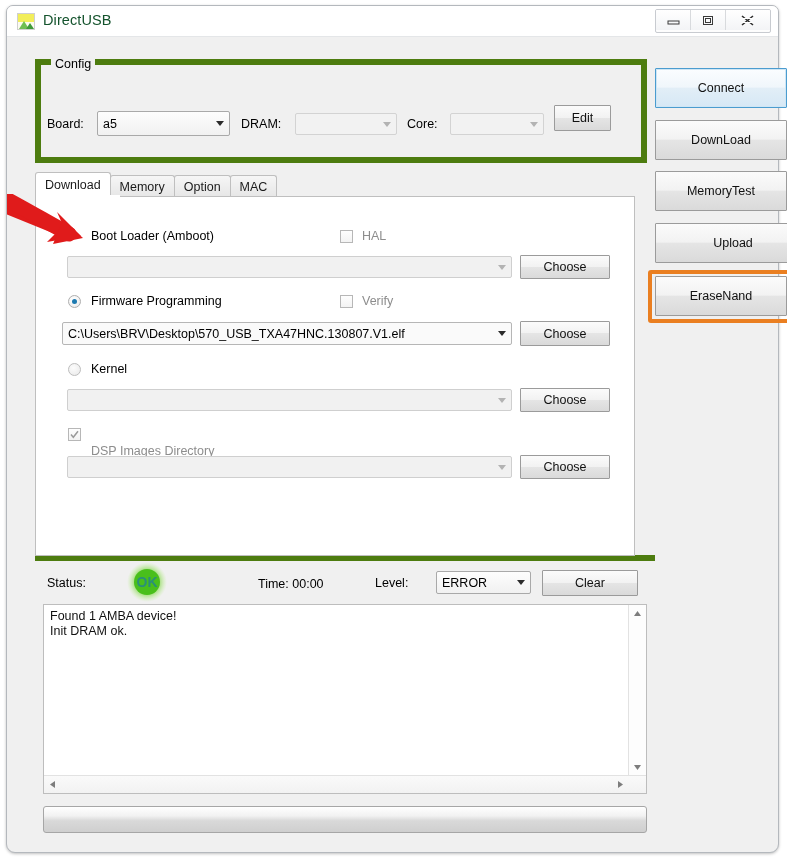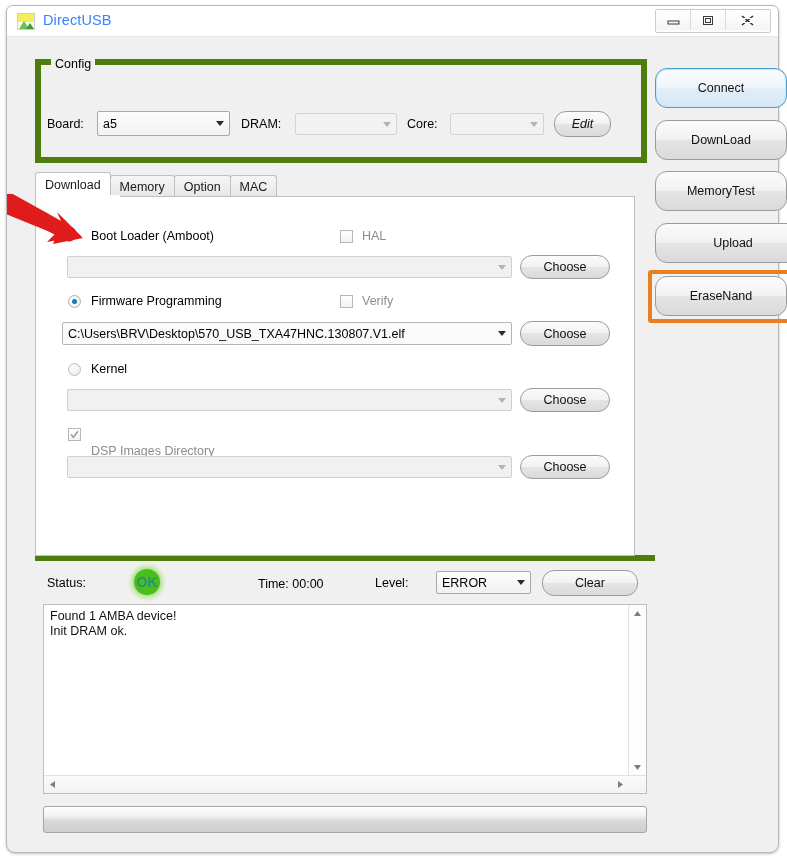--- a/index.html
+++ b/index.html
@@ -45,21 +45,21 @@
     left: 10px;
     top: 7px;
     width: 18px;
     height: 17px;
   }
   #title-text {
     position: absolute;
     left: 36px;
     top: 6px;
     font-size: 14.5px;
-    color: #3b82f6;
+    color: #14532d;
     letter-spacing: .1px;
   }
   .winbtns {
     position: absolute;
     right: 7px;
     top: 3px;
     height: 22px;
     display: flex;
     border: 1px solid #c8cbd0;
     border-radius: 2px;
@@ -140,21 +140,21 @@
     border-right: 4px solid transparent;
     border-top: 5px solid #2b2b2b;
   }
   .tri-down.dim { border-top-color: #b3b3b3; }
 
   .btn {
     position: absolute;
     box-sizing: border-box;
     background: linear-gradient(#fbfbfb 0%,#f2f2f2 48%,#e5e5e5 50%,#dadada 100%);
     border: 1px solid #9b9b9b;
-    border-radius: 12px;
+    border-radius: 1px;
     font-size: 12.5px;
     display: flex;
     align-items: center;
     justify-content: center;
     color: #111;
     white-space: nowrap;
   }
   .btn.focus {
     border: 1px solid #4b9ccf;
     box-shadow: inset 0 0 0 1px #cfe6f5;
@@ -383,21 +383,21 @@
   </div>
 
   <span class="lbl" style="left:400px; top:111px;">Core:</span>
   <div class="combo disabled" style="left:443px; top:107px; width:94px; height:22px;">
     <span></span>
     <span class="arrowbox">
         <i class="tri-down dim"></i>
       </span>
   </div>
 
-  <div class="btn" style="left:547px; top:105px; width:57px; height:26px;font-style:italic;">
+  <div class="btn" style="left:547px; top:99px; width:57px; height:26px;">
     <span>Edit</span>
   </div>
 
   <div id="tabstrip">
     <div class="tab active">
       <span>Download</span>
     </div>
     <div class="tab">
       <span>Memory</span>
     </div>

